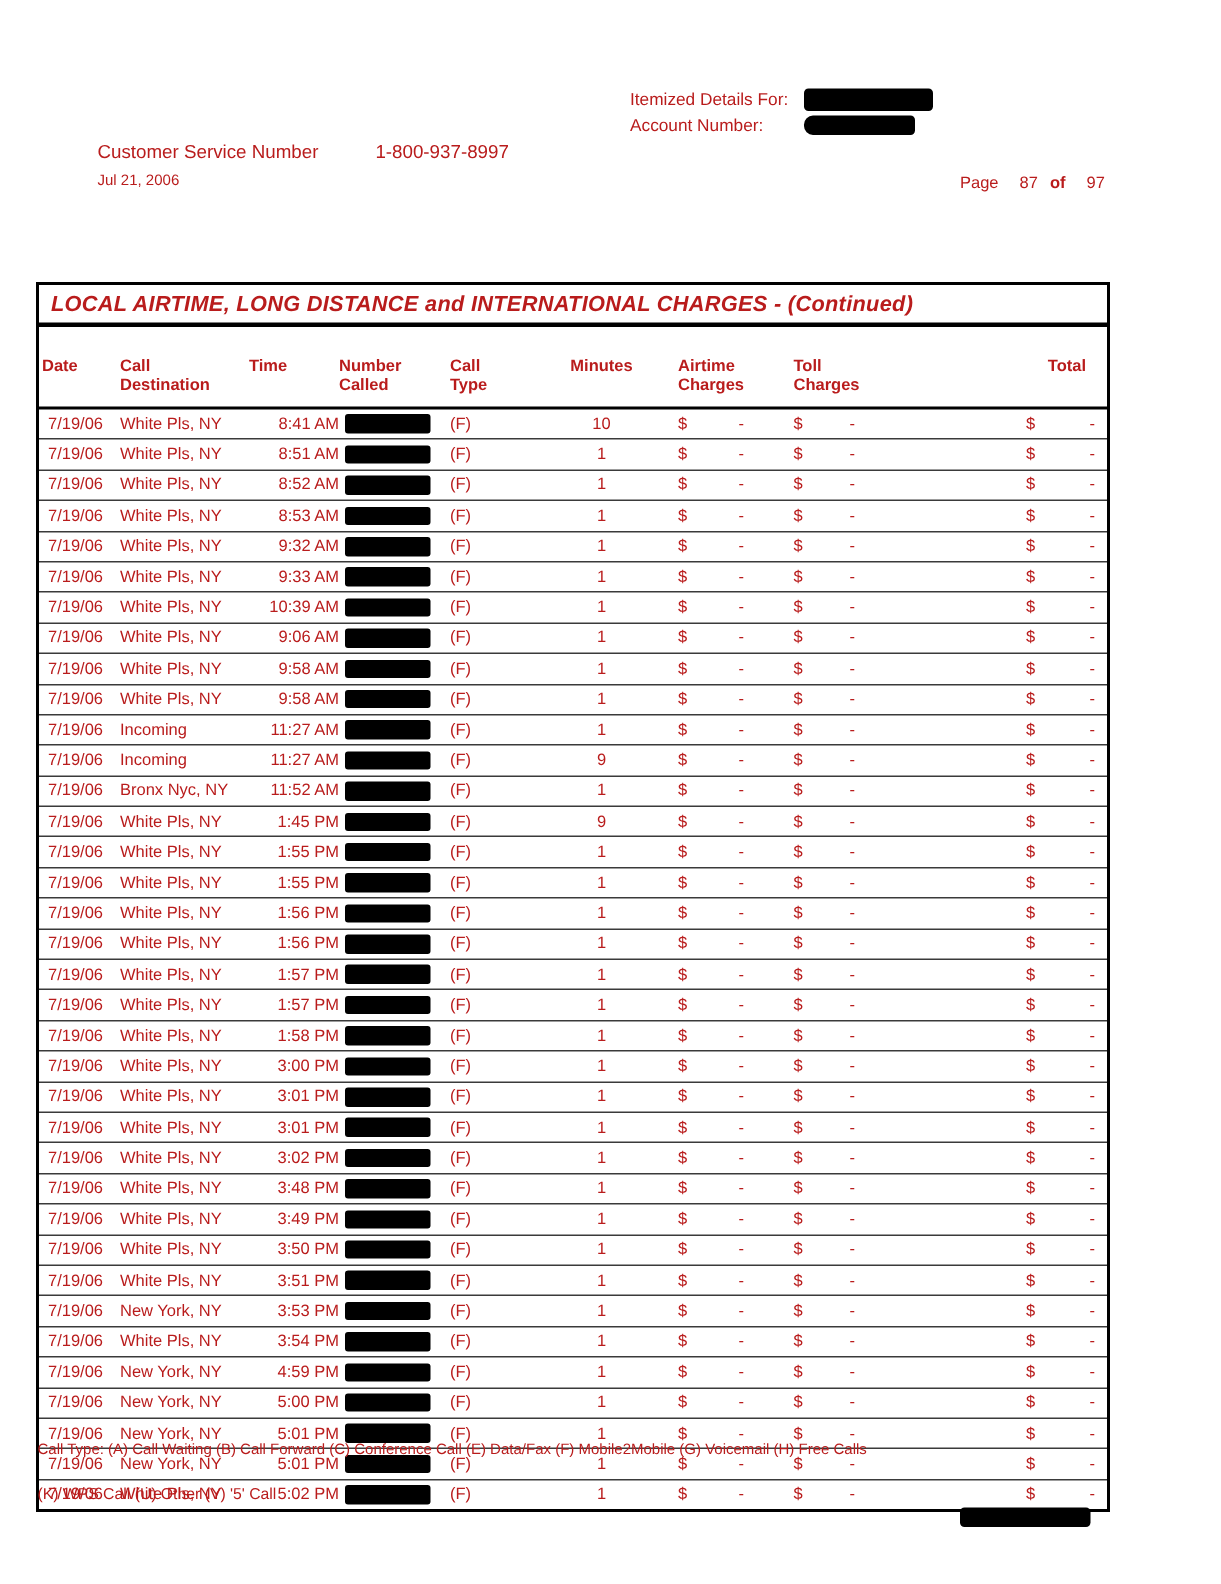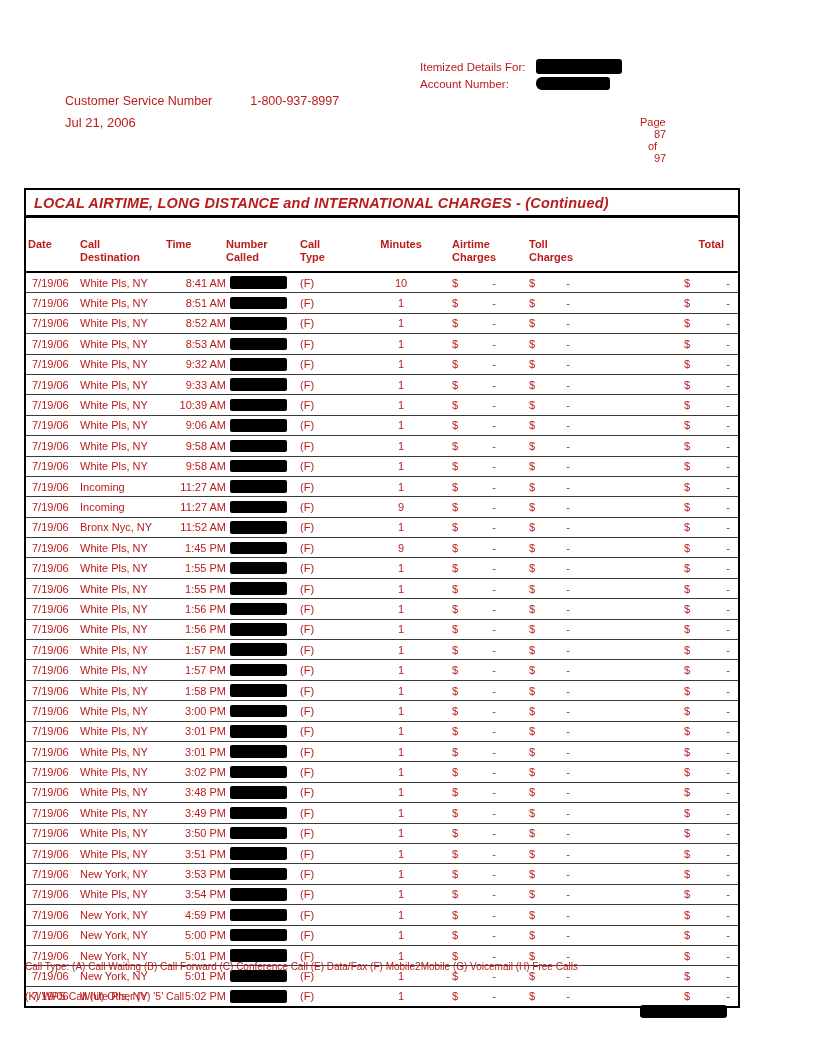--- a/index.html
+++ b/index.html
@@ -9,25 +9,25 @@
     margin:0 auto;
   }
   
   .itemized-block{position:absolute;left:420px;top:58px;font-size:11.5px;}
   .itemized-line{display:flex;align-items:center;height:17px;}
   .itemized-line .lbl{width:112px;}
   .redact-lg{background:#000;height:15px;width:86px;border-radius:3px;margin-left:4px;}
   .redact-md{background:#000;height:13px;width:74px;border-radius:6px 3px 3px 6px;margin-left:4px;}
   .cs-line{position:absolute;left:65px;top:94px;font-size:12.5px;font-weight:normal;display:flex;}
   .cs-line .cs-num{margin-left:38px;}
-  .date-line{position:absolute;left:65px;top:115px;font-size:13px;}
-  .page-line{position:absolute;left:640px;top:116px;font-size:11px;display:flex;flex-direction:column;}
+  .date-line{position:absolute;left:65px;top:115px;font-size:10px;}
+  .page-line{position:absolute;left:640px;top:116px;font-size:11px;display:flex;}
   .page-line span{display:inline-block;}
   .page-line .pg-cur{margin-left:14px;}
-  .page-line .pg-of{margin-left:8px;}
+  .page-line .pg-of{margin-left:8px;font-weight:bold;}
   .page-line .pg-tot{margin-left:14px;}
   
   .bill-table{
     position:absolute;left:24px;top:188px;width:712px;
     border:2px solid #000;background:#fff;
   }
   .tbl-title{
     font-size:14.5px;font-weight:bold;font-style:italic;
     padding:5px 8px 4px 8px;border-bottom:3px solid #000;
     letter-spacing:.2px;

